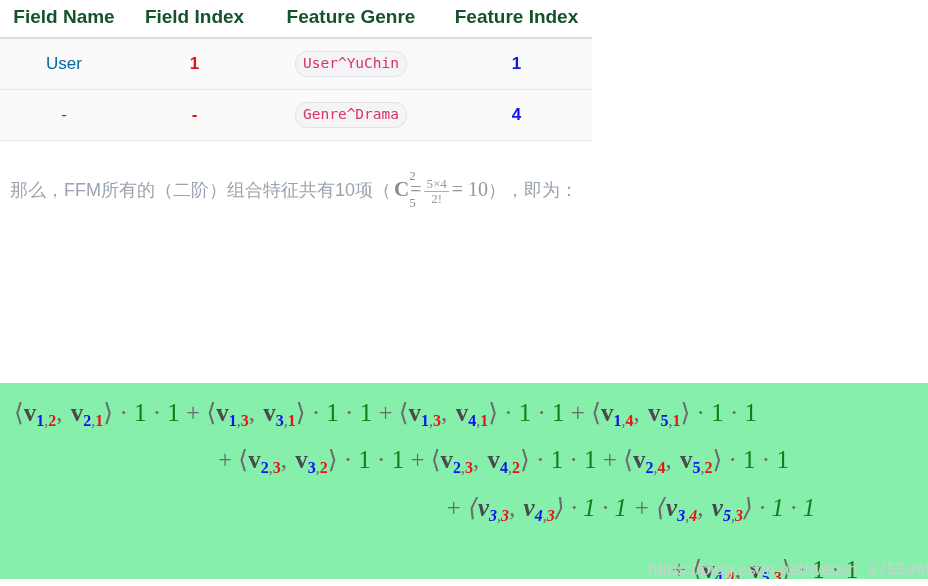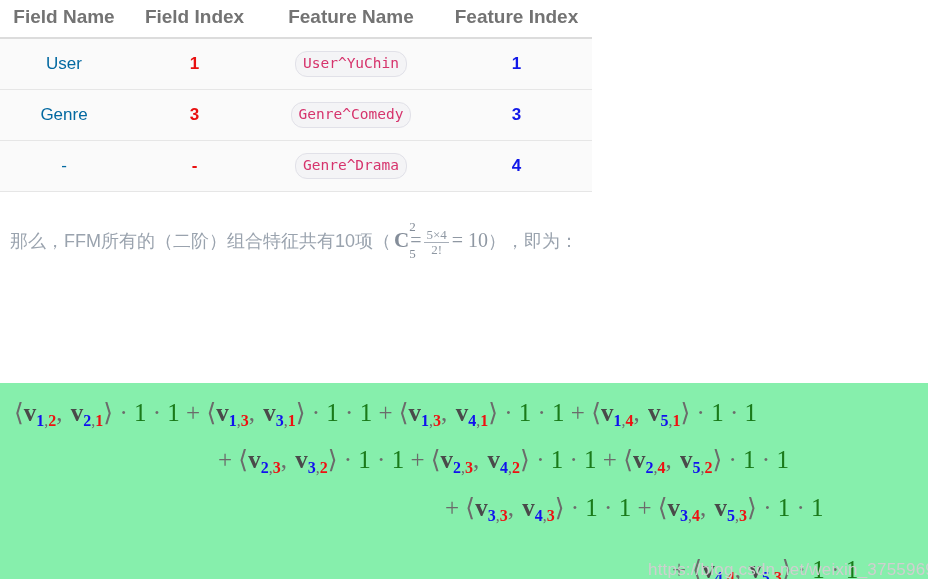--- a/index.html
+++ b/index.html
@@ -27,21 +27,21 @@
     table-layout: fixed;
   }
   table.ffm-table col.c-field-name   { width: 128px; }
   table.ffm-table col.c-field-index  { width: 133px; }
   table.ffm-table col.c-feat-name    { width: 180px; }
   table.ffm-table col.c-feat-index   { width: 151px; }
 
   table.ffm-table thead th {
     font-size: 19px;
     font-weight: bold;
-    color: #737373;
+    color: #14532d;
     text-align: center;
     padding: 6px 4px 9px 4px;
     border-bottom: 2px solid #dcdcdc;
     background: #ffffff;
     white-space: nowrap;
   }
   table.ffm-table tbody td {
     height: 50px;
     text-align: center;
     vertical-align: middle;
@@ -142,21 +142,21 @@
   .formula-line {
     position: absolute;
     font-family: "Liberation Serif", "DejaVu Serif", serif;
     font-size: 25px;
     color: #6b6b6b;
     white-space: nowrap;
     line-height: 1;
   }
   .formula-line.l1 { left: 14px;  top: 17px; }
   .formula-line.l2 { left: 218px; top: 64px; }
-  .formula-line.l3 { left: 445px; top: 112px; }
+  .formula-line.l3 { left: 445px; top: 112px; font-style: italic; }
   .formula-line.l4 { left: 672px; top: 174px; }
 
   .ang { color: #6b6b6b; }
   .vv {
     font-weight: bold;
     color: #4a4a4a;
     font-family: "Liberation Serif", "DejaVu Serif", serif;
   }
   .sub-blue { color: #1111ee; font-size: 16px; vertical-align: -5px; font-weight: bold; }
   .sub-red  { color: #ee1111; font-size: 16px; vertical-align: -5px; font-weight: bold; }
@@ -185,42 +185,34 @@
     <colgroup>
       <col class="c-field-name">
         <col class="c-field-index">
       <col class="c-feat-name">
         <col class="c-feat-index">
     </colgroup>
     <thead>
       <tr>
         <th>Field Name</th>
         <th>Field Index</th>
-        <th>Feature Name</th>
+        <th>Feature Genre</th>
         <th>Feature Index</th>
       </tr>
     </thead>
     <tbody>
       <tr>
         <td class="cell-field-name">User</td>
         <td class="cell-field-index">1</td>
         <td class="cell-feature-name">
           <span class="code-badge">User^YuChin</span>
         </td>
         <td class="cell-feature-index">1</td>
       </tr>
       <tr>
-        <td class="cell-field-name">Genre</td>
-        <td class="cell-field-index">3</td>
-        <td class="cell-feature-name">
-          <span class="code-badge">Genre^Comedy</span>
-        </td>
-        <td class="cell-feature-index">3</td>
-      </tr>
-      <tr>
         <td class="cell-field-name">-</td>
         <td class="cell-field-index">-</td>
         <td class="cell-feature-name">
           <span class="code-badge">Genre^Drama</span>
         </td>
         <td class="cell-feature-index">4</td>
       </tr>
     </tbody>
   </table>
 </div>

